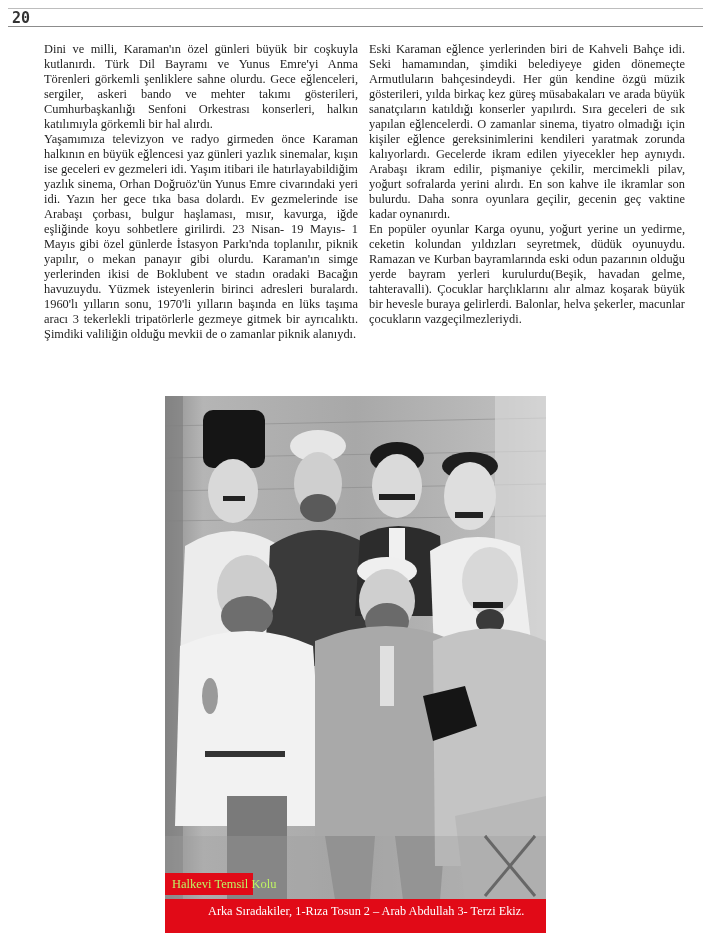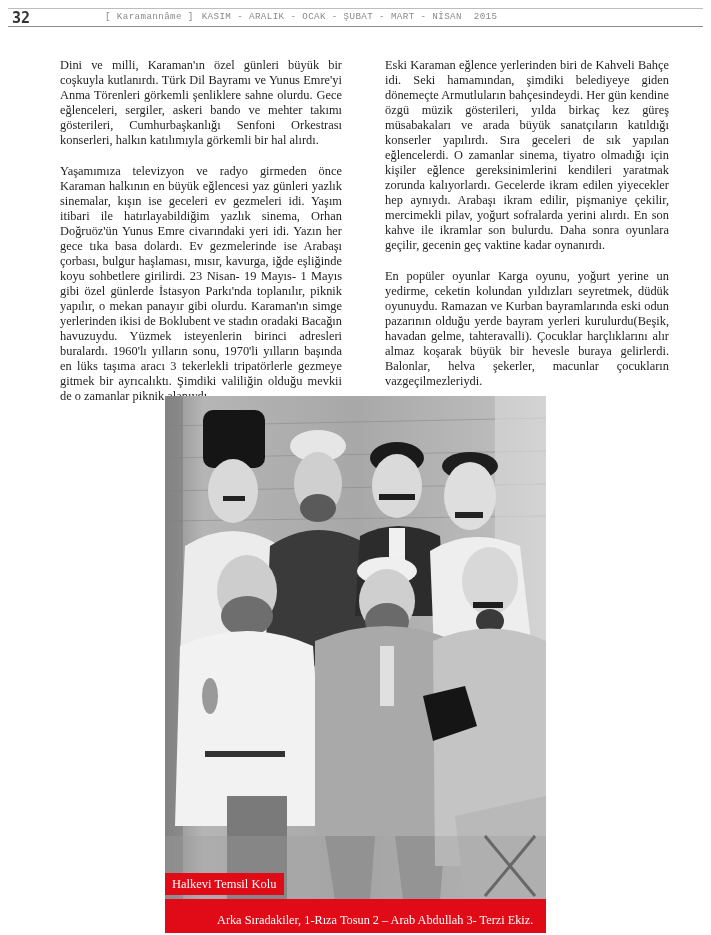--- a/index.html
+++ b/index.html
@@ -63,21 +63,21 @@
   }
   .col {
     position: absolute;
     top: 42px;
     font-size: 12.4px;
     line-height: 15px;
     text-align: justify;
     color: #1e1e1e;
   }
   .col p {
-    margin: 16px;
+    margin: 0;
     text-align: justify;
   }
   .col1 {
     left: 44px;
     width: 314px;
   }
   .col2 {
     left: 369px;
     width: 316px;
     font-family: Liberation Serif, serif;
@@ -91,24 +91,24 @@
     overflow: hidden;
     background: #9a9a9a;
   }
   .photo svg {
     display: block;
   }
   .photo-label {
     position: absolute;
     left: 165px;
     top: 873px;
-    width: 119px;
+    width: 88px;
     height: 22px;
     background: #e10a17;
-    color: #ffffff;
+    color: #bef264;
     font-size: 12.5px;
     line-height: 22px;
     padding-left: 7px;
     box-sizing: border-box;
     white-space: nowrap;
   }
   .caption {
     position: absolute;
     left: 165px;
     top: 899px;
@@ -116,30 +116,29 @@
     height: 34px;
     background: #e10a17;
     color: #ffffff;
     font-size: 12.3px;
     line-height: 15px;
     padding: 2px 0 0 40px;
     box-sizing: border-box;
     white-space: nowrap;
   }
   .caption div {
-    margin: 12px;
+    margin: 3px;
   }
 </style>
 </head>
 <body>
 
 <div class="header">
   <div class="rule-top"></div>
-  <div class="page-number">32</div>
-  <div class="running-head"><span class="mag">[ Karamannâme ]</span><span>KASIM - ARALIK - OCAK - ŞUBAT - MART - NİSAN  2015</span></div>
+  <div class="page-number">20</div>
   <div class="rule-bottom"></div>
 </div>
 
 <div class="col col1">
   <p>Dini ve milli, Karaman'ın özel günleri büyük bir coşkuyla kutlanırdı. Türk Dil Bayramı ve Yunus Emre'yi Anma Törenleri görkemli şenliklere sahne olurdu. Gece eğlenceleri, sergiler, askeri bando ve mehter takımı gösterileri, Cumhurbaşkanlığı Senfoni Orkestrası konserleri, halkın katılımıyla görkemli bir hal alırdı.</p>
   <p>Yaşamımıza televizyon ve radyo girmeden önce Karaman halkının en büyük eğlencesi yaz günleri yazlık sinemalar, kışın ise geceleri ev gezmeleri idi. Yaşım itibari ile hatırlayabildiğim yazlık sinema, Orhan Doğruöz'ün Yunus Emre civarındaki yeri idi. Yazın her gece tıka basa dolardı. Ev gezmelerinde ise Arabaşı çorbası, bulgur haşlaması, mısır, kavurga, iğde eşliğinde koyu sohbetlere girilirdi. 23 Nisan- 19 Mayıs- 1 Mayıs gibi özel günlerde İstasyon Parkı'nda toplanılır, piknik yapılır, o mekan panayır gibi olurdu.  Karaman'ın simge yerlerinden ikisi de Boklubent ve stadın oradaki Bacağın havuzuydu. Yüzmek isteyenlerin birinci adresleri buralardı. 1960'lı yılların sonu, 1970'li yılların başında en lüks taşıma aracı 3 tekerlekli tripatörlerle gezmeye gitmek bir ayrıcalıktı. Şimdiki valiliğin olduğu mevkii de o zamanlar piknik alanıydı.</p>
 </div>
 
 <div class="col col2">
   <p>Eski Karaman eğlence yerlerinden biri de Kahveli Bahçe idi. Seki hamamından, şimdiki belediyeye giden dönemeçte Armutluların bahçesindeydi. Her gün kendine özgü müzik gösterileri, yılda birkaç kez güreş müsabakaları ve arada büyük sanatçıların katıldığı konserler yapılırdı. Sıra geceleri de sık yapılan eğlencelerdi.  O zamanlar sinema, tiyatro olmadığı için kişiler eğlence gereksinimlerini kendileri yaratmak zorunda kalıyorlardı. Gecelerde ikram edilen yiyecekler hep aynıydı. Arabaşı ikram edilir, pişmaniye çekilir, mercimekli pilav, yoğurt sofralarda yerini alırdı. En son kahve ile ikramlar son bulurdu. Daha sonra oyunlara geçilir, gecenin geç vaktine kadar oynanırdı.</p>

